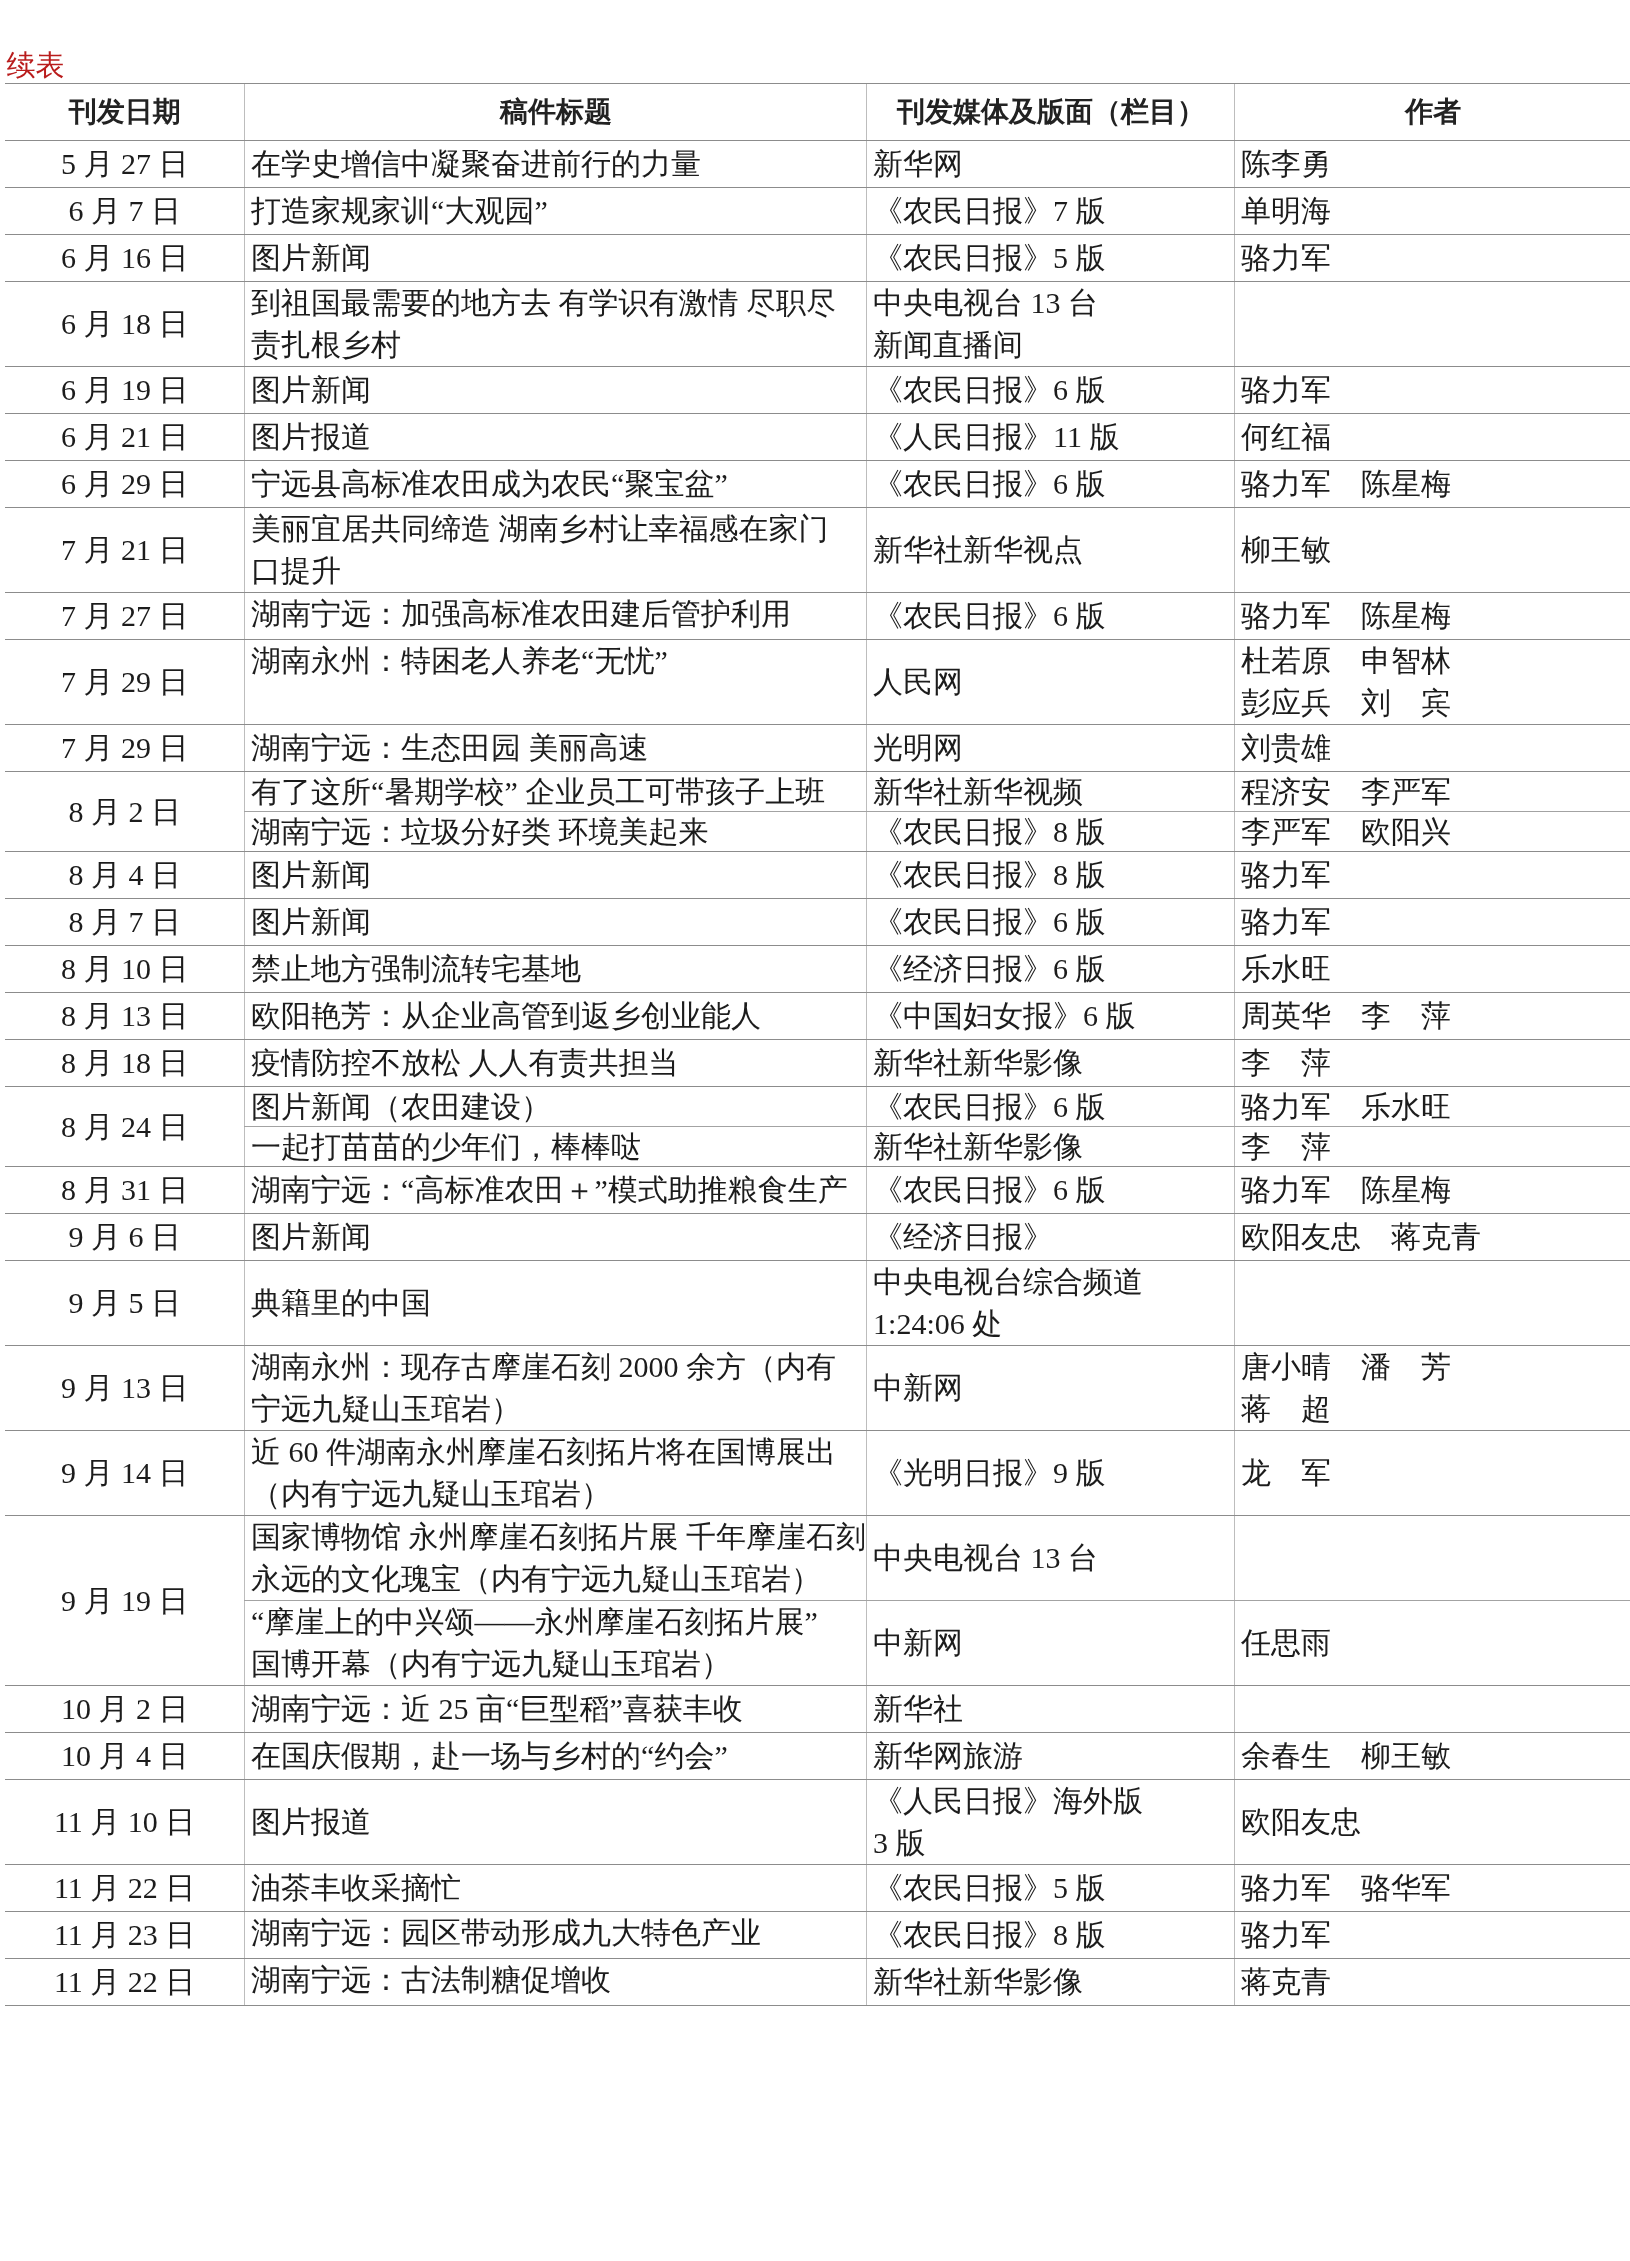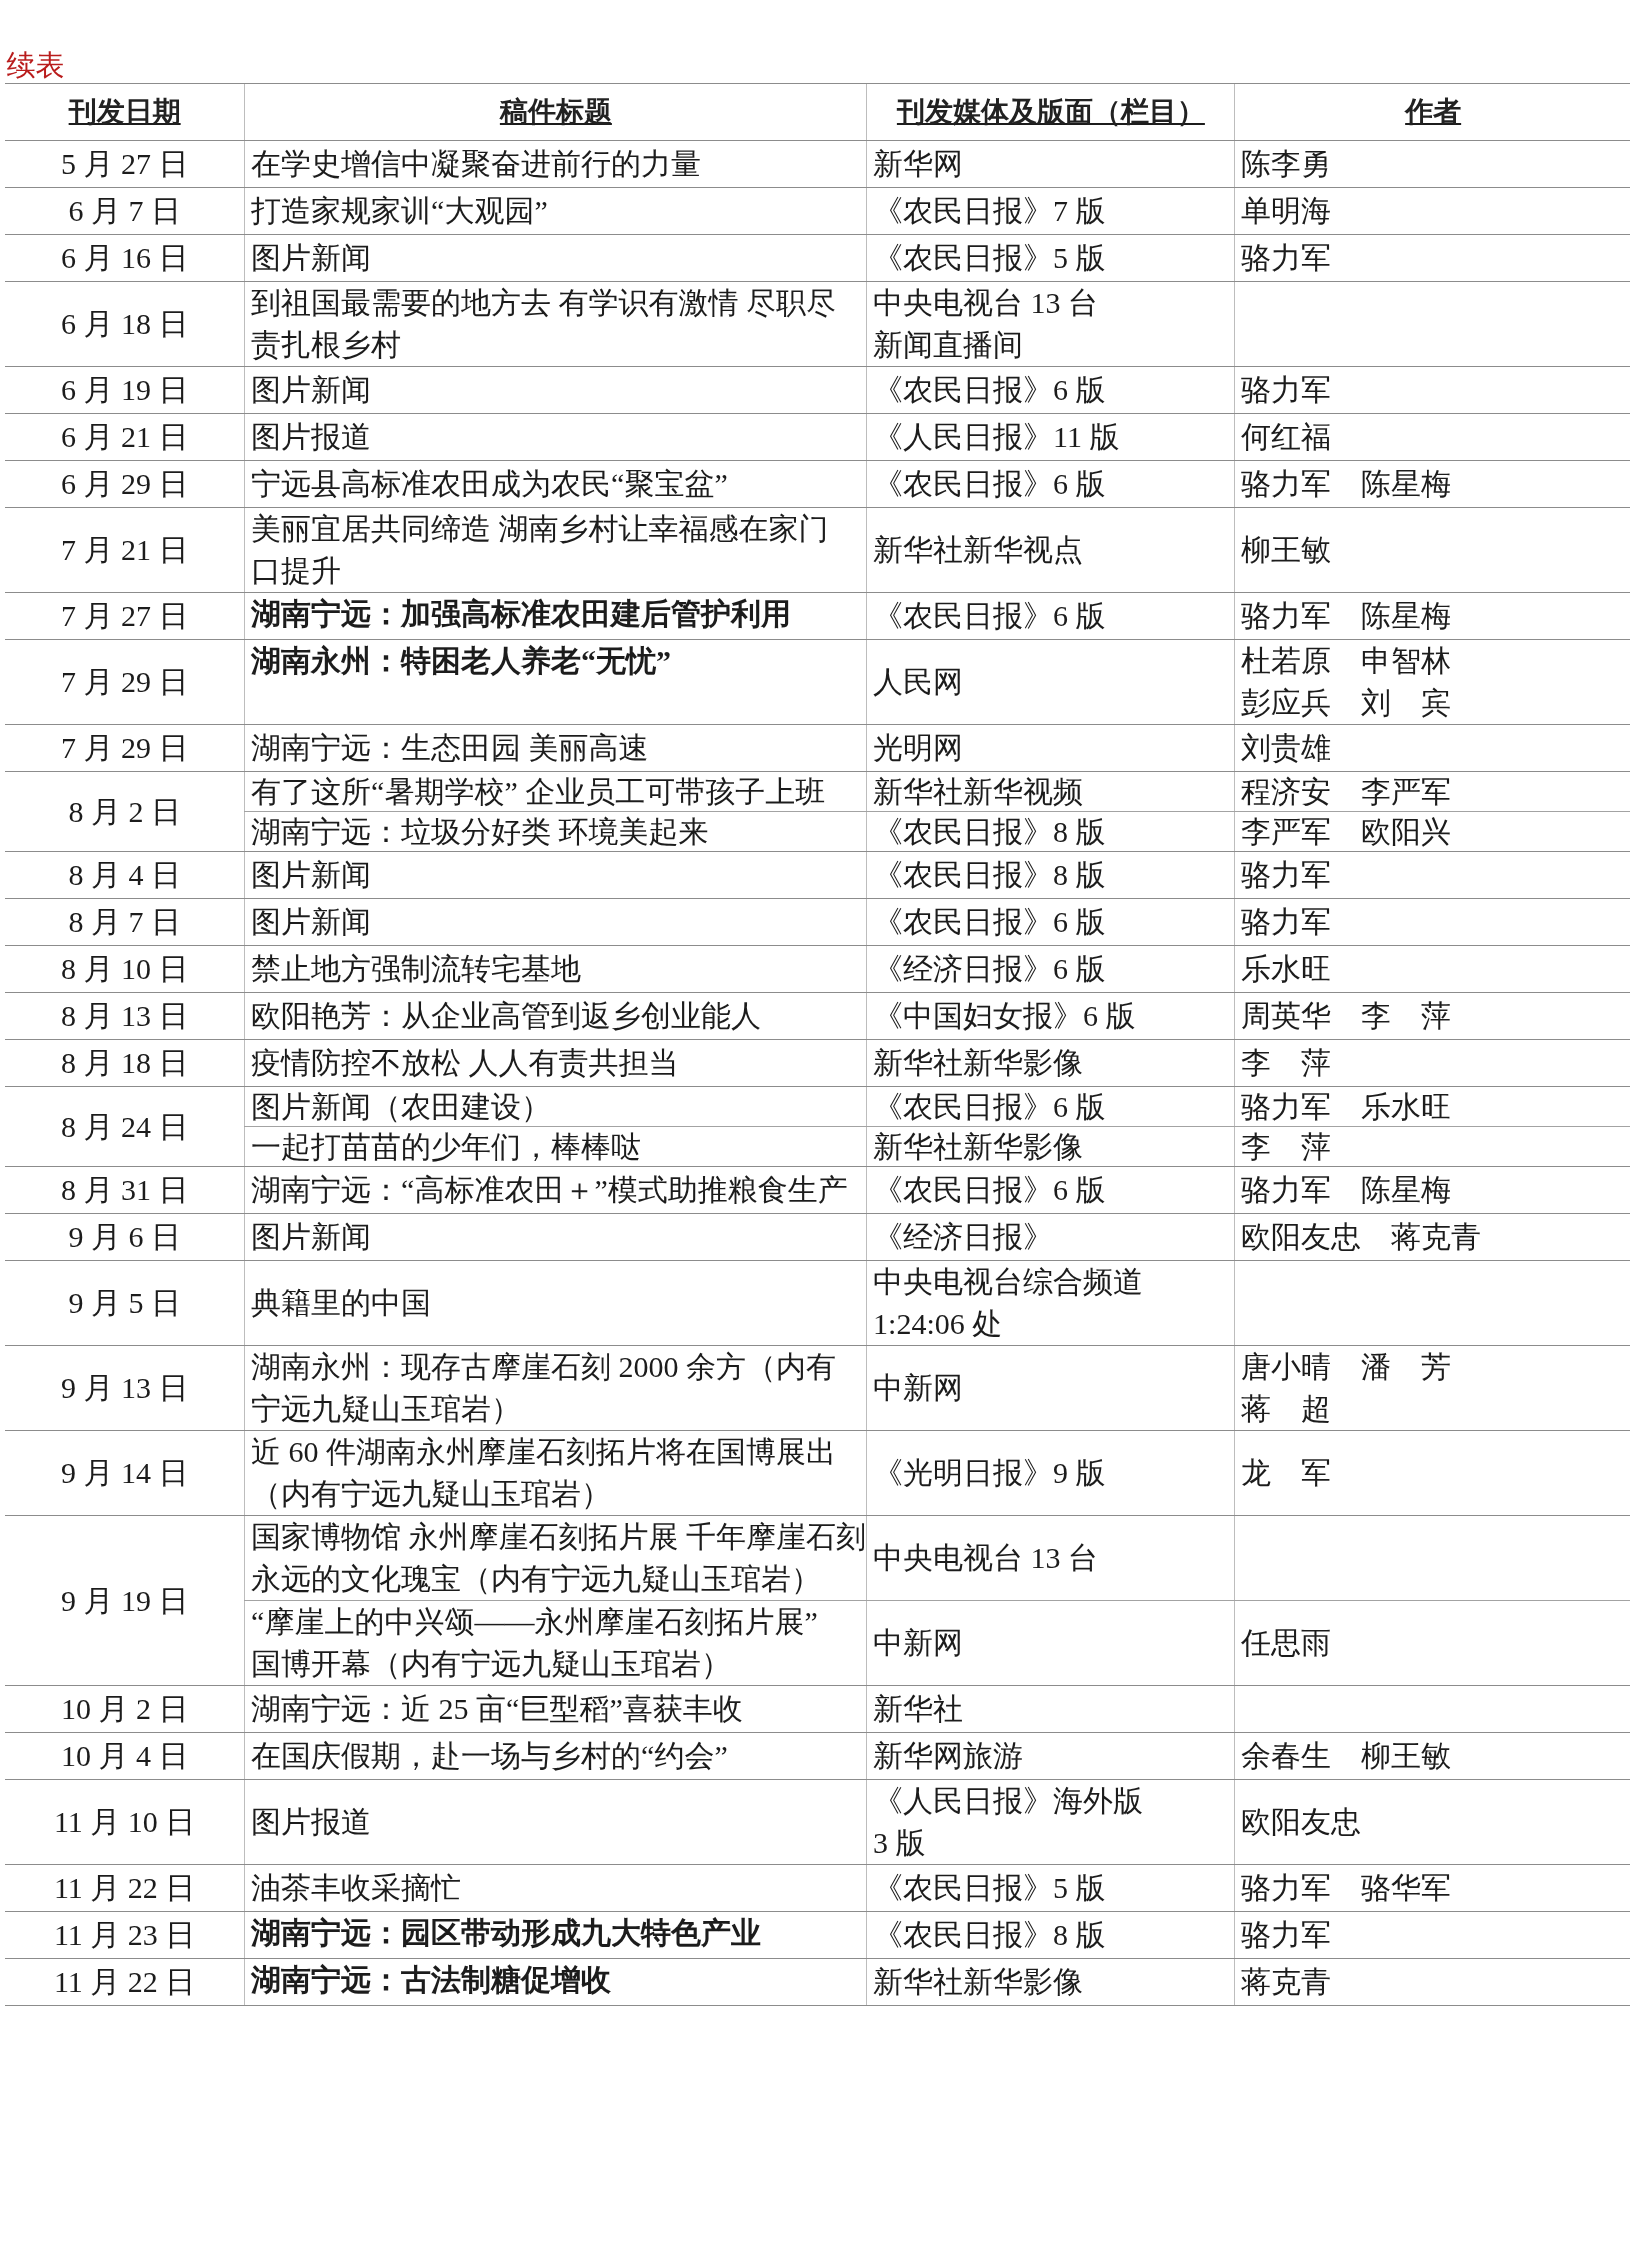--- a/index.html
+++ b/index.html
@@ -24,24 +24,24 @@
       font-size: 30px; line-height: 42px;
     }
     table.pub th {
       font-family: "DejaVu Sans", sans-serif; font-weight: bold;
       font-size: 28px; text-align: center; color: #222;
     }
     table.pub th + th, table.pub td + td, table.pub tr.subbot td {
       border-left: 1.6px solid #bdbdbd;
     }
     table.pub td.c-date { text-align: center; padding: 0; }
-    table.pub td.vt { vertical-align: top; font-weight: bold; }
+    table.pub td.vt { vertical-align: top; }
     table.pub tr.subtop td.e { border-bottom: 0.8px solid #a3a3a3; }
     table.pub tr.subbot td { border-top: 0.8px solid #a3a3a3; }
-    tr.hh { height: 57px; text-decoration: underline; }
+    tr.hh { height: 57px; }
     tr.h1 { height: 47px; }
     tr.h2 { height: 83px; }
     tr.hs { height: 40px; }
     tr.hs td { line-height: 36px; }
   </style>
 </head>
 <body>
 
 <div class="caption">续表</div>
 

